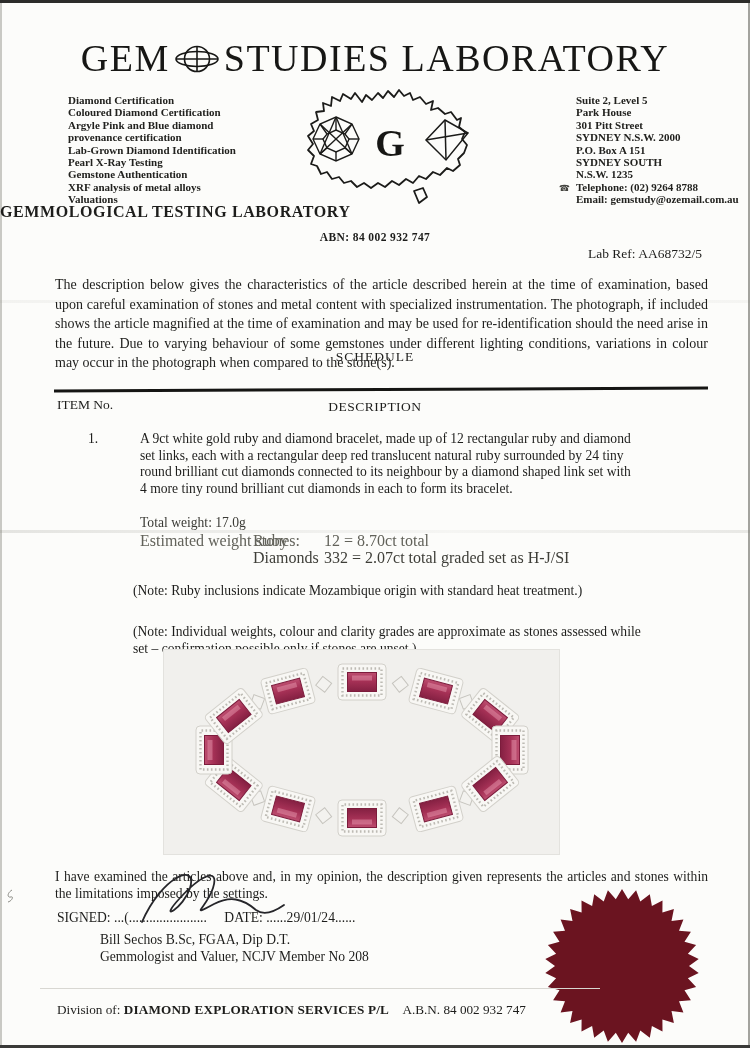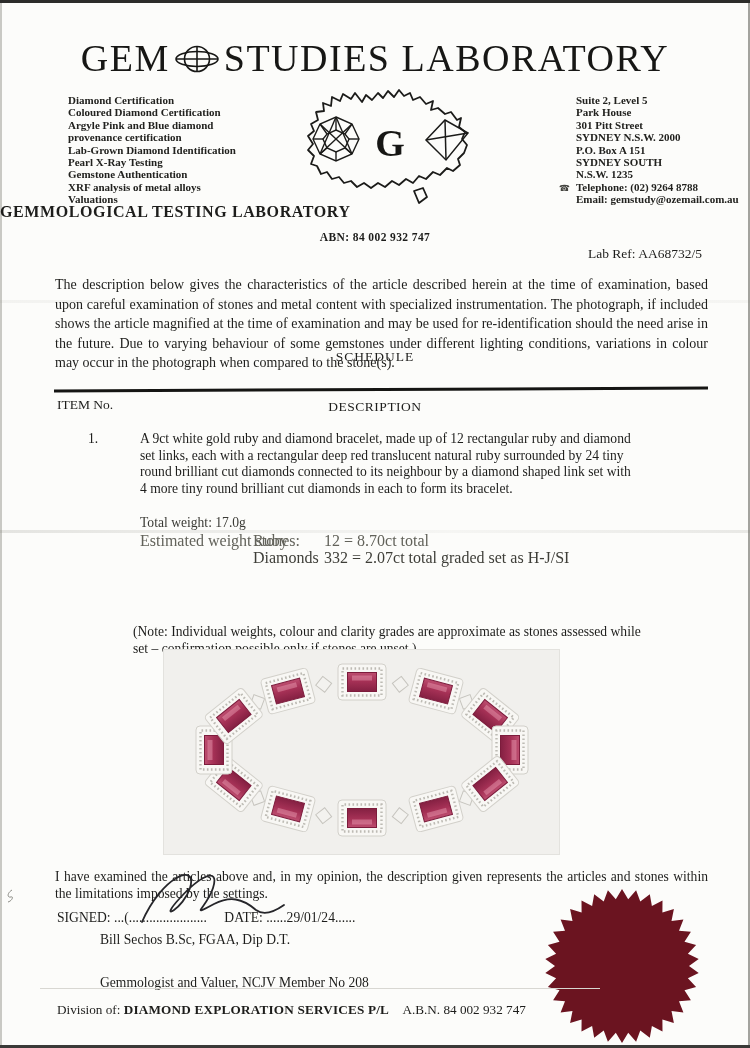--- a/index.html
+++ b/index.html
@@ -39,21 +39,21 @@
   .note{left:133px;width:520px;font-size:13.6px;line-height:16.6px;}
   .note1{top:583px;}
   .note2{top:624px;}
   
   .photo{top:649px;left:163px;width:397px;height:206px;background:#f1f0ed;border:1px solid #e3e2de;box-sizing:border-box;}
   
   .statement{top:869px;left:55px;width:653px;font-size:13.6px;line-height:16.8px;text-align:justify;}
   .signed-row{top:910px;left:57px;font-size:13.6px;white-space:nowrap;}
   .signed-row .datepart{margin-left:14px;}
   .sig-name{top:932px;left:100px;font-size:13.6px;}
-  .sig-title{top:949px;left:100px;font-size:13.6px;margin-top:26px;}
+  .sig-title{top:949px;left:100px;font-size:13.6px;}
   .sig-svg{top:860px;left:128px;width:290px;height:74px;pointer-events:none;}
   .seal{top:888px;left:543px;width:158px;height:156px;}
   
   .footer-line{top:988px;left:40px;width:560px;height:1px;background:#d8d7d2;}
   .footer{top:1002px;left:57px;font-size:13.2px;white-space:nowrap;}
   .footer b{letter-spacing:.2px;}
   .footer .abn2{margin-left:10px;}
   
   .crease{left:0;width:750px;height:3px;background:linear-gradient(90deg,rgba(120,120,110,.18),rgba(120,120,110,.05) 60%,rgba(120,120,110,.15));}
   .c1{top:530px;} .c2{top:300px;opacity:.4;}
@@ -151,20 +151,21 @@
   <div class="abs est est-1">
     <span>Estimated weight stones:</span>
     <span class="stone">Ruby</span>
     <span class="val">12 = 8.70ct total</span>
   </div>
   <div class="abs est est-2">
     <span class="stone">Diamonds</span>
     <span class="val">332 = 2.07ct total graded set as H-J/SI</span>
   </div>
 
+  <div class="abs note note1">(Note:  Ruby inclusions indicate Mozambique origin with standard heat treatment.)</div>
   <div class="abs note note2">(Note:  Individual weights, colour and clarity grades are approximate as stones assessed while set – confirmation possible only if stones are unset.)</div>
 
   <div class="abs photo">
     <svg id="bracelet-svg" width="395" height="204" viewBox="0 0 395 204">
       <defs>
         <linearGradient id="rubyGrad" x1="0" y1="0" x2="0" y2="1">
           <stop id="ruby-s1" offset="0%" stop-color="#bd4e70"></stop>
           <stop id="ruby-s2" offset="45%" stop-color="#a63156"></stop>
           <stop id="ruby-s3" offset="100%" stop-color="#842042"></stop>
         </linearGradient>

